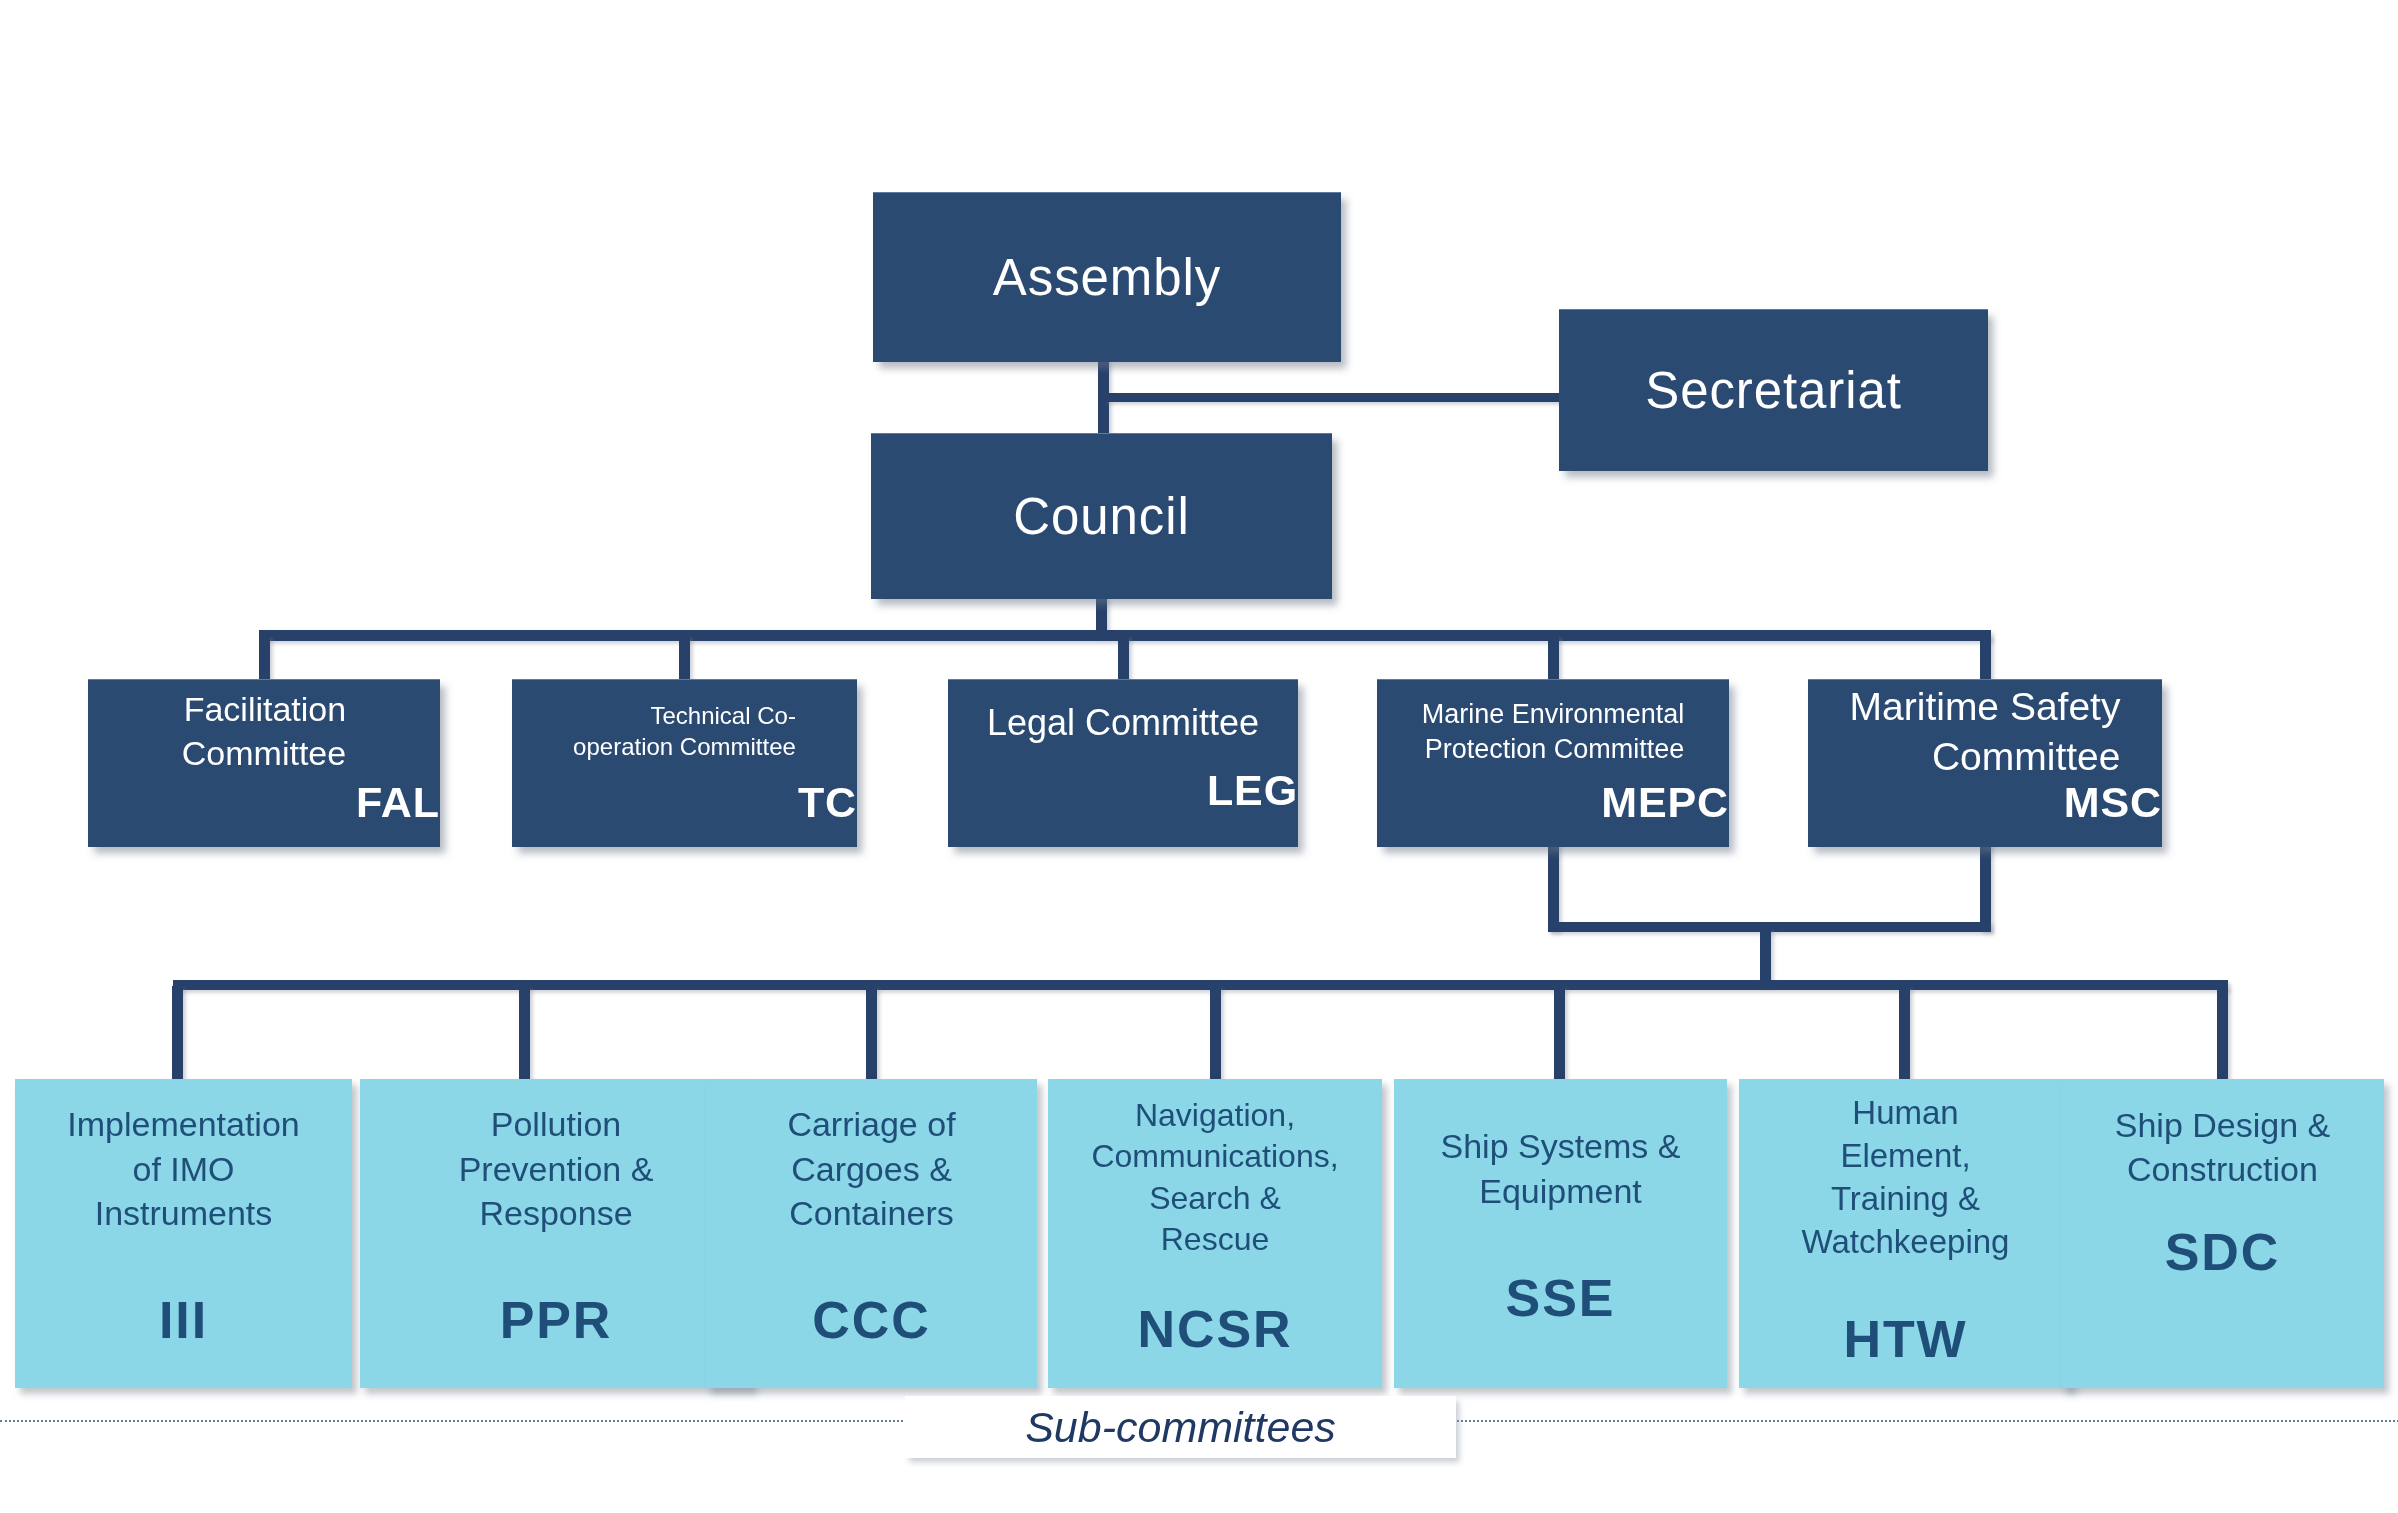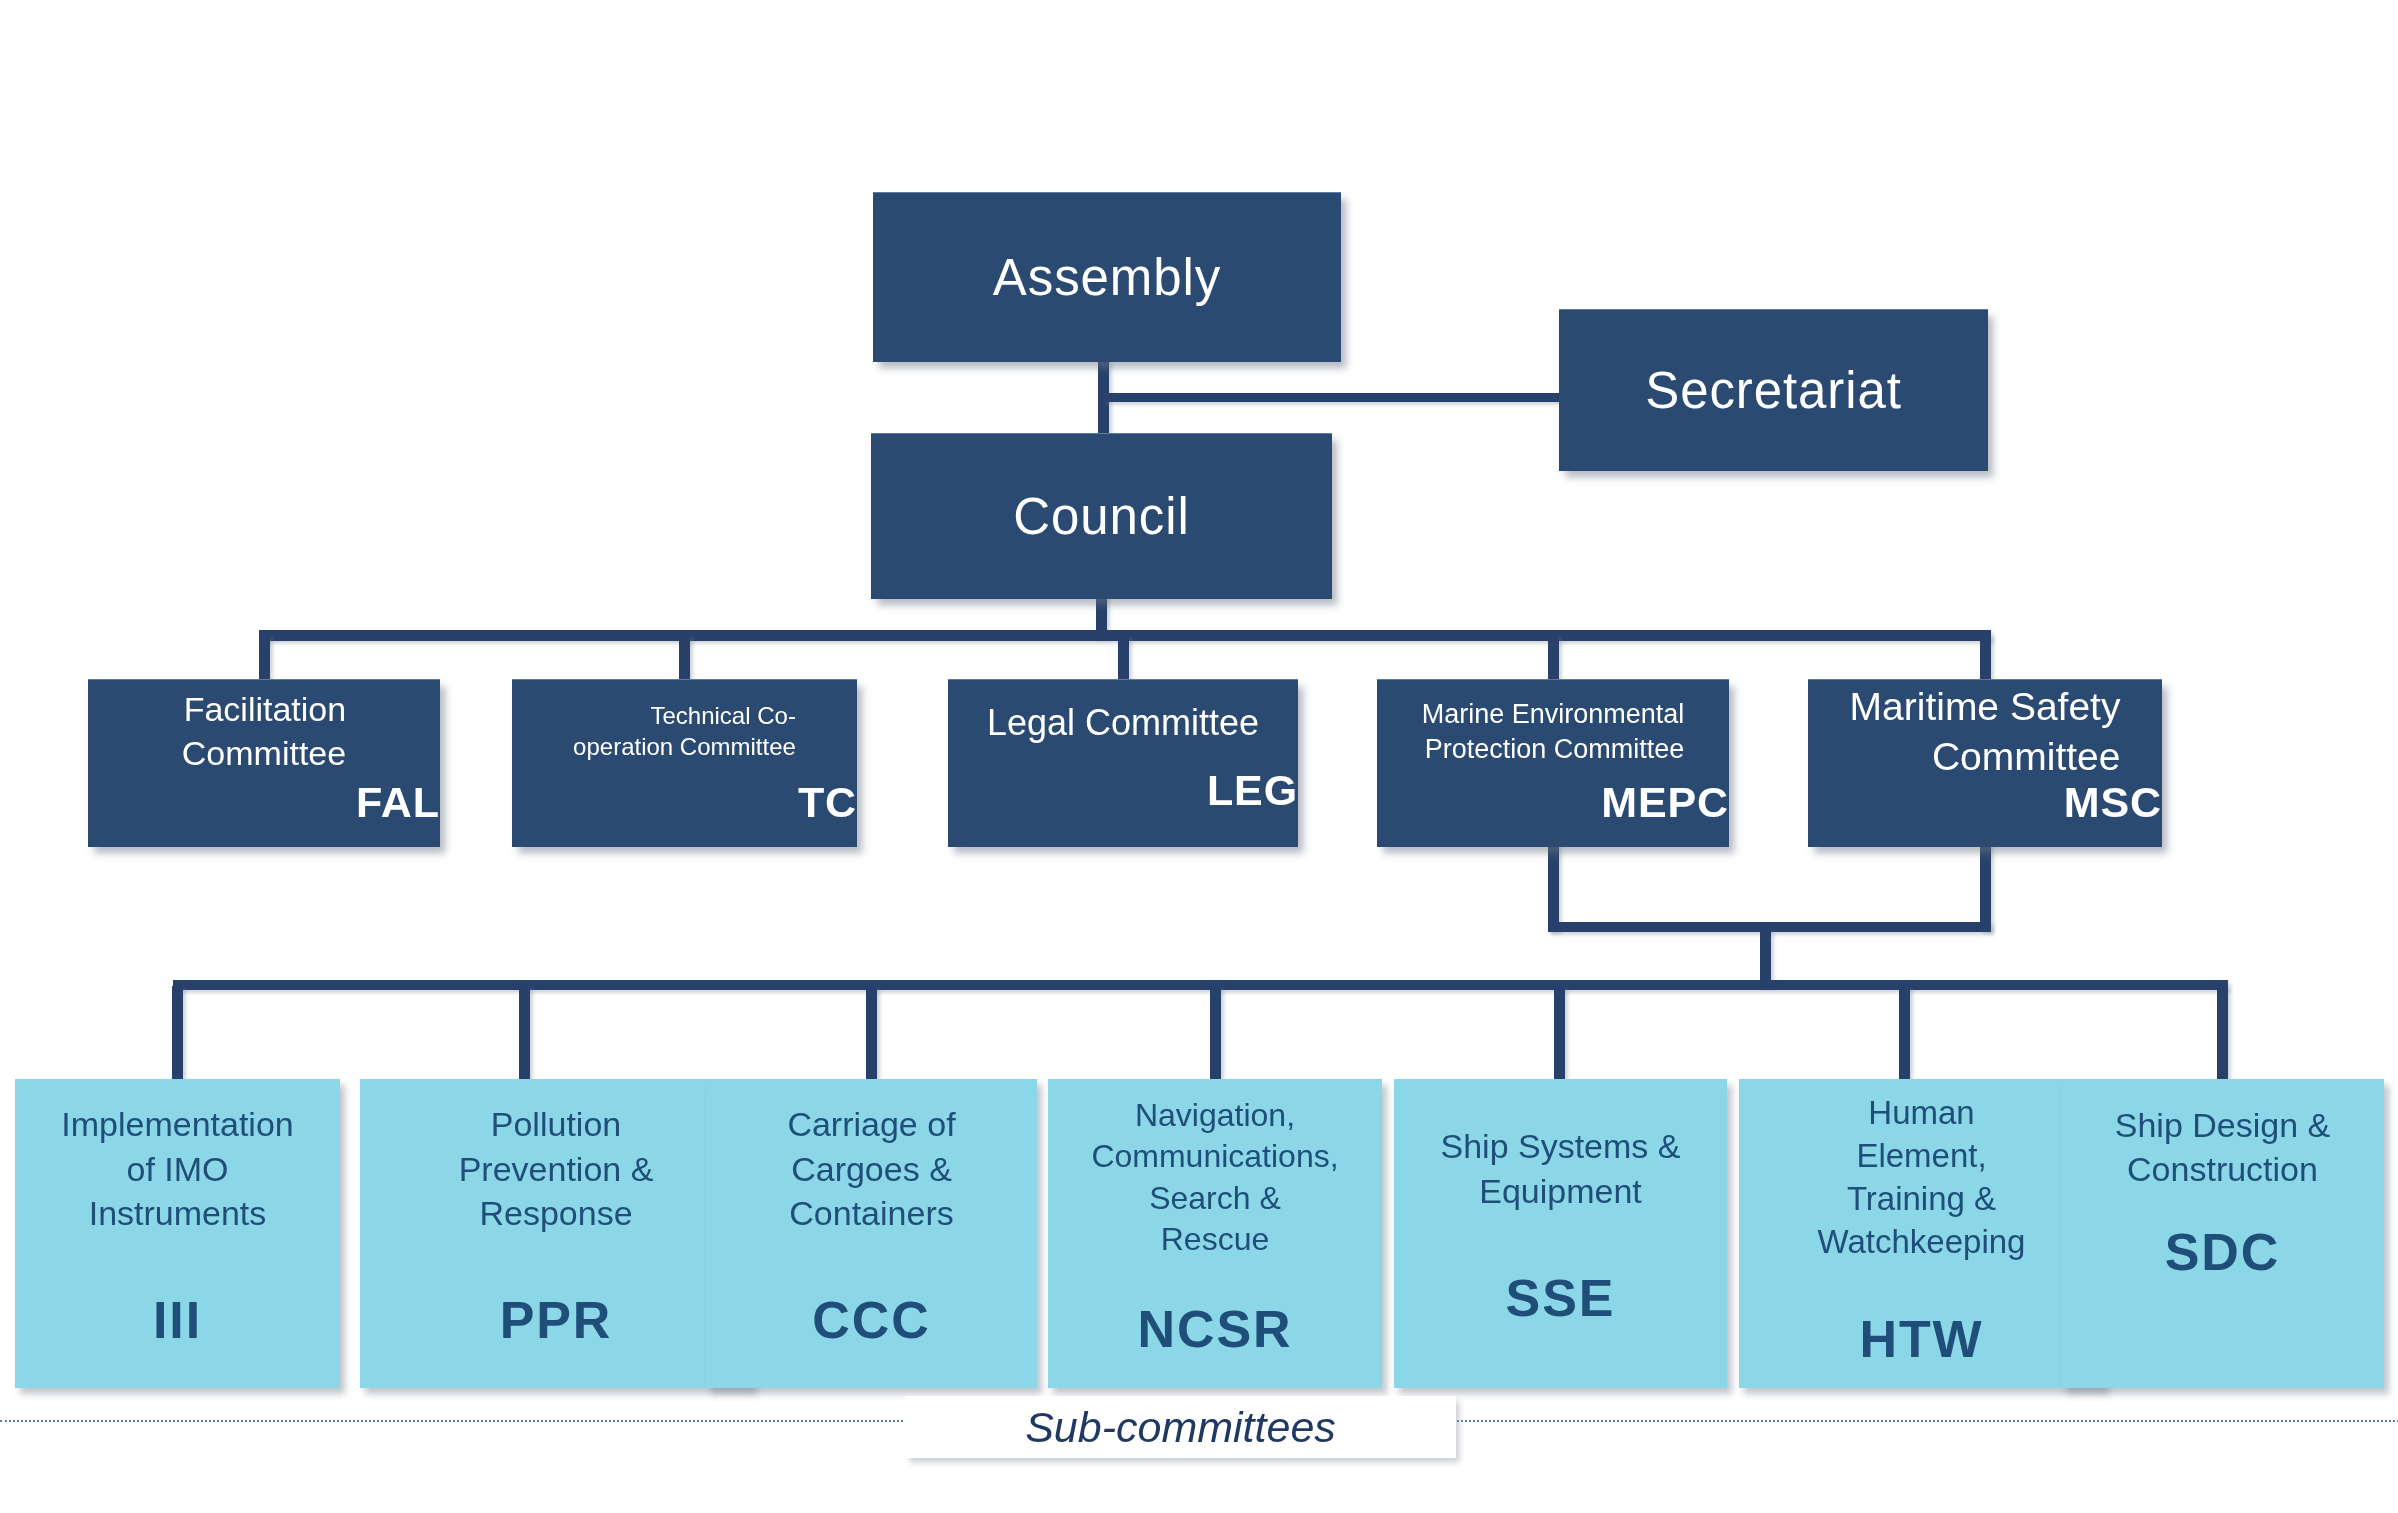--- a/index.html
+++ b/index.html
@@ -126,21 +126,21 @@
 Protection Committee</div>
     <div class="acr">MEPC</div>
   </div>
 
   <div class="node committee" style="left:1808px; top:679px; width:354px; height:167px;">
     <div class="name" style="font-size:39px;">Maritime Safety
 Committee</div>
     <div class="acr">MSC</div>
   </div>
 
-  <div class="sub" style="left:15px; top:1079px; width:325px; height:309px; --acr:78%;">
+  <div class="sub" style="left:15px; top:1079px; width:325px; height:309px;padding-left:12px; --acr:78%;">
     <div class="name">Implementation
 of IMO
 Instruments</div>
     <div class="acr">III</div>
   </div>
 
   <div class="sub" style="left:360px; top:1079px; width:392px; height:309px; --acr:78%;">
     <div class="name">Pollution
 Prevention &amp;
 Response</div>
@@ -161,21 +161,21 @@
 Rescue</div>
     <div class="acr">NCSR</div>
   </div>
 
   <div class="sub" style="left:1394px; top:1079px; width:333px; height:309px; --acr:71%;">
     <div class="name">Ship Systems &amp;
 Equipment</div>
     <div class="acr">SSE</div>
   </div>
 
-  <div class="sub" style="left:1739px; top:1079px; width:333px; height:309px;padding-left:32px; --acr:84%;">
+  <div class="sub" style="left:1739px; top:1079px; width:333px; height:309px; --acr:84%;">
     <div class="name" style="font-size:33px; height:64%;">Human
 Element,
 Training &amp;
 Watchkeeping</div>
     <div class="acr">HTW</div>
   </div>
 
   <div class="sub" style="left:2061px; top:1079px; width:323px; height:309px; --acr:56%;">
     <div class="name" style="height:44%;">Ship Design &amp;
 Construction</div>

